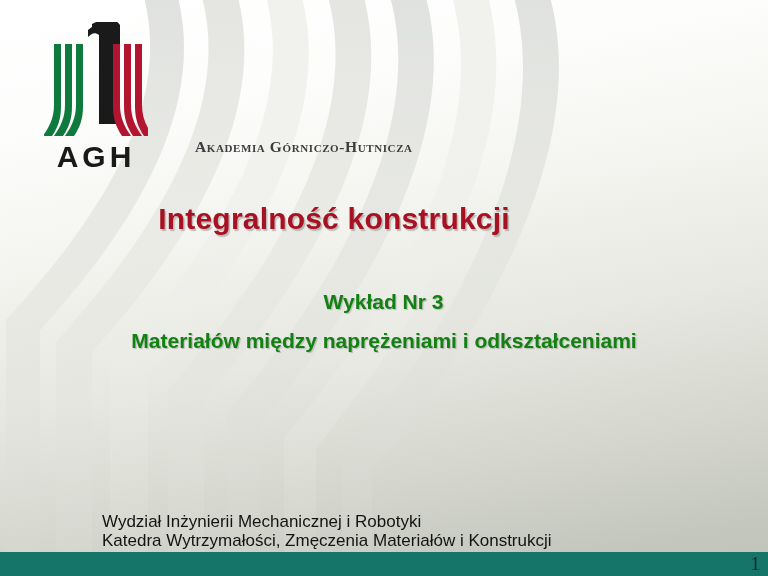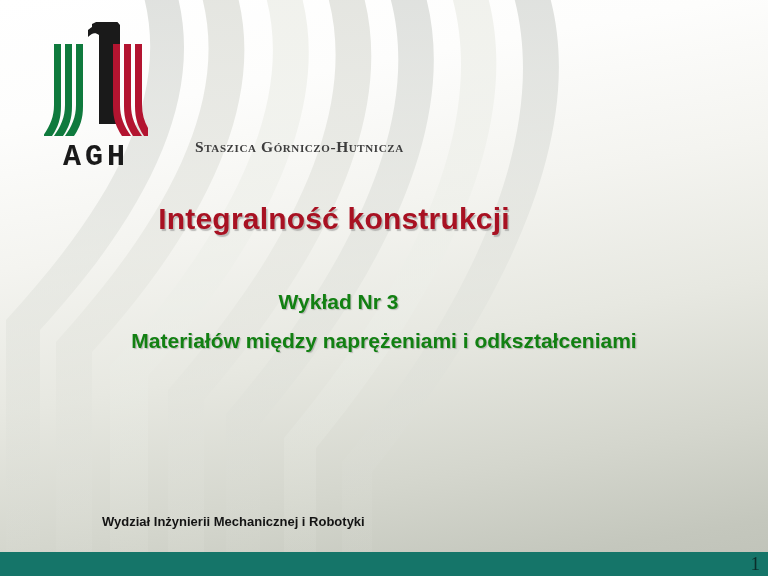--- a/index.html
+++ b/index.html
@@ -81,21 +81,21 @@
   #logo-wordmark {
     position: absolute;
     left: 0;
     top: 118px;
     width: 104px;
     text-align: center;
     font-size: 30px;
     font-weight: bold;
     letter-spacing: 4px;
     color: #1a1a1a;
-    font-family: Liberation Mono, monospace;
+    font-family: Liberation Sans, sans-serif;
   }
 
   
   #uni-name {
     position: absolute;
     left: 195px;
     top: 137px;
     color: #3d3d3d;
     font-size: 15.5px;
     font-weight: bold;
@@ -123,41 +123,42 @@
   #lecture-no {
     position: absolute;
     left: 0;
     top: 290px;
     width: 677px;
     text-align: center;
     font-size: 21px;
     font-weight: bold;
     color: #128012;
     text-shadow: 1.2px 1.2px 1px rgba(140,140,140,0.5);
+    padding-left: 45px;
   }
 
   #lecture-topic {
     position: absolute;
     left: 0;
     top: 329px;
     width: 768px;
     text-align: center;
     font-size: 21px;
     font-weight: bold;
     color: #128012;
     text-shadow: 1.2px 1.2px 1px rgba(140,140,140,0.5);
   }
 
   
   #footer {
     position: absolute;
     left: 102px;
     top: 512px;
-    font-size: 13px;
-    font-weight: bold;
+    font-size: 17px;
+    font-weight: normal;
     color: #141414;
     line-height: 19px;
   }
   #footer .line { white-space: nowrap; }
 </style>
 </head>
 <body>
 
 <div id="slide">
 
@@ -209,27 +210,28 @@
       <g fill="#b31430">
         <path d="M80 22 h7 v61 c0 12 4 21 11 31 h-9 c-6 -9 -9 -17 -9 -30 Z"></path>
         <path d="M91 22 h7 v61 c0 12 4 21 11 31 h-9 c-6 -9 -9 -17 -9 -30 Z"></path>
         <path d="M69 22 h7 v61 c0 12 4 21 11 31 h-9 c-6 -9 -9 -17 -9 -30 Z"></path>
       </g>
     </svg>
     <div id="logo-wordmark">AGH</div>
   </div>
 
   <div id="uni-name">
-    <div class="line">Staszica Górniczo-Hutnicza</div>
+    <div class="line">Akademia Górniczo-Hutnicza</div>
   </div>
 
   <div id="slide-title">Integralność konstrukcji</div>
   <div id="lecture-no">Wykład Nr 3</div>
   <div id="lecture-topic">Materiałów między naprężeniami i odkształceniami</div>
 
   <div id="footer">
     <div class="line">Wydział Inżynierii Mechanicznej i Robotyki</div>
+    <div class="line">Katedra Wytrzymałości, Zmęczenia Materiałów i Konstrukcji</div>
   </div>
 
   <div id="bottom-band"></div>
   <div id="page-number">1</div>
 
 </div>
 
 </body></html>

